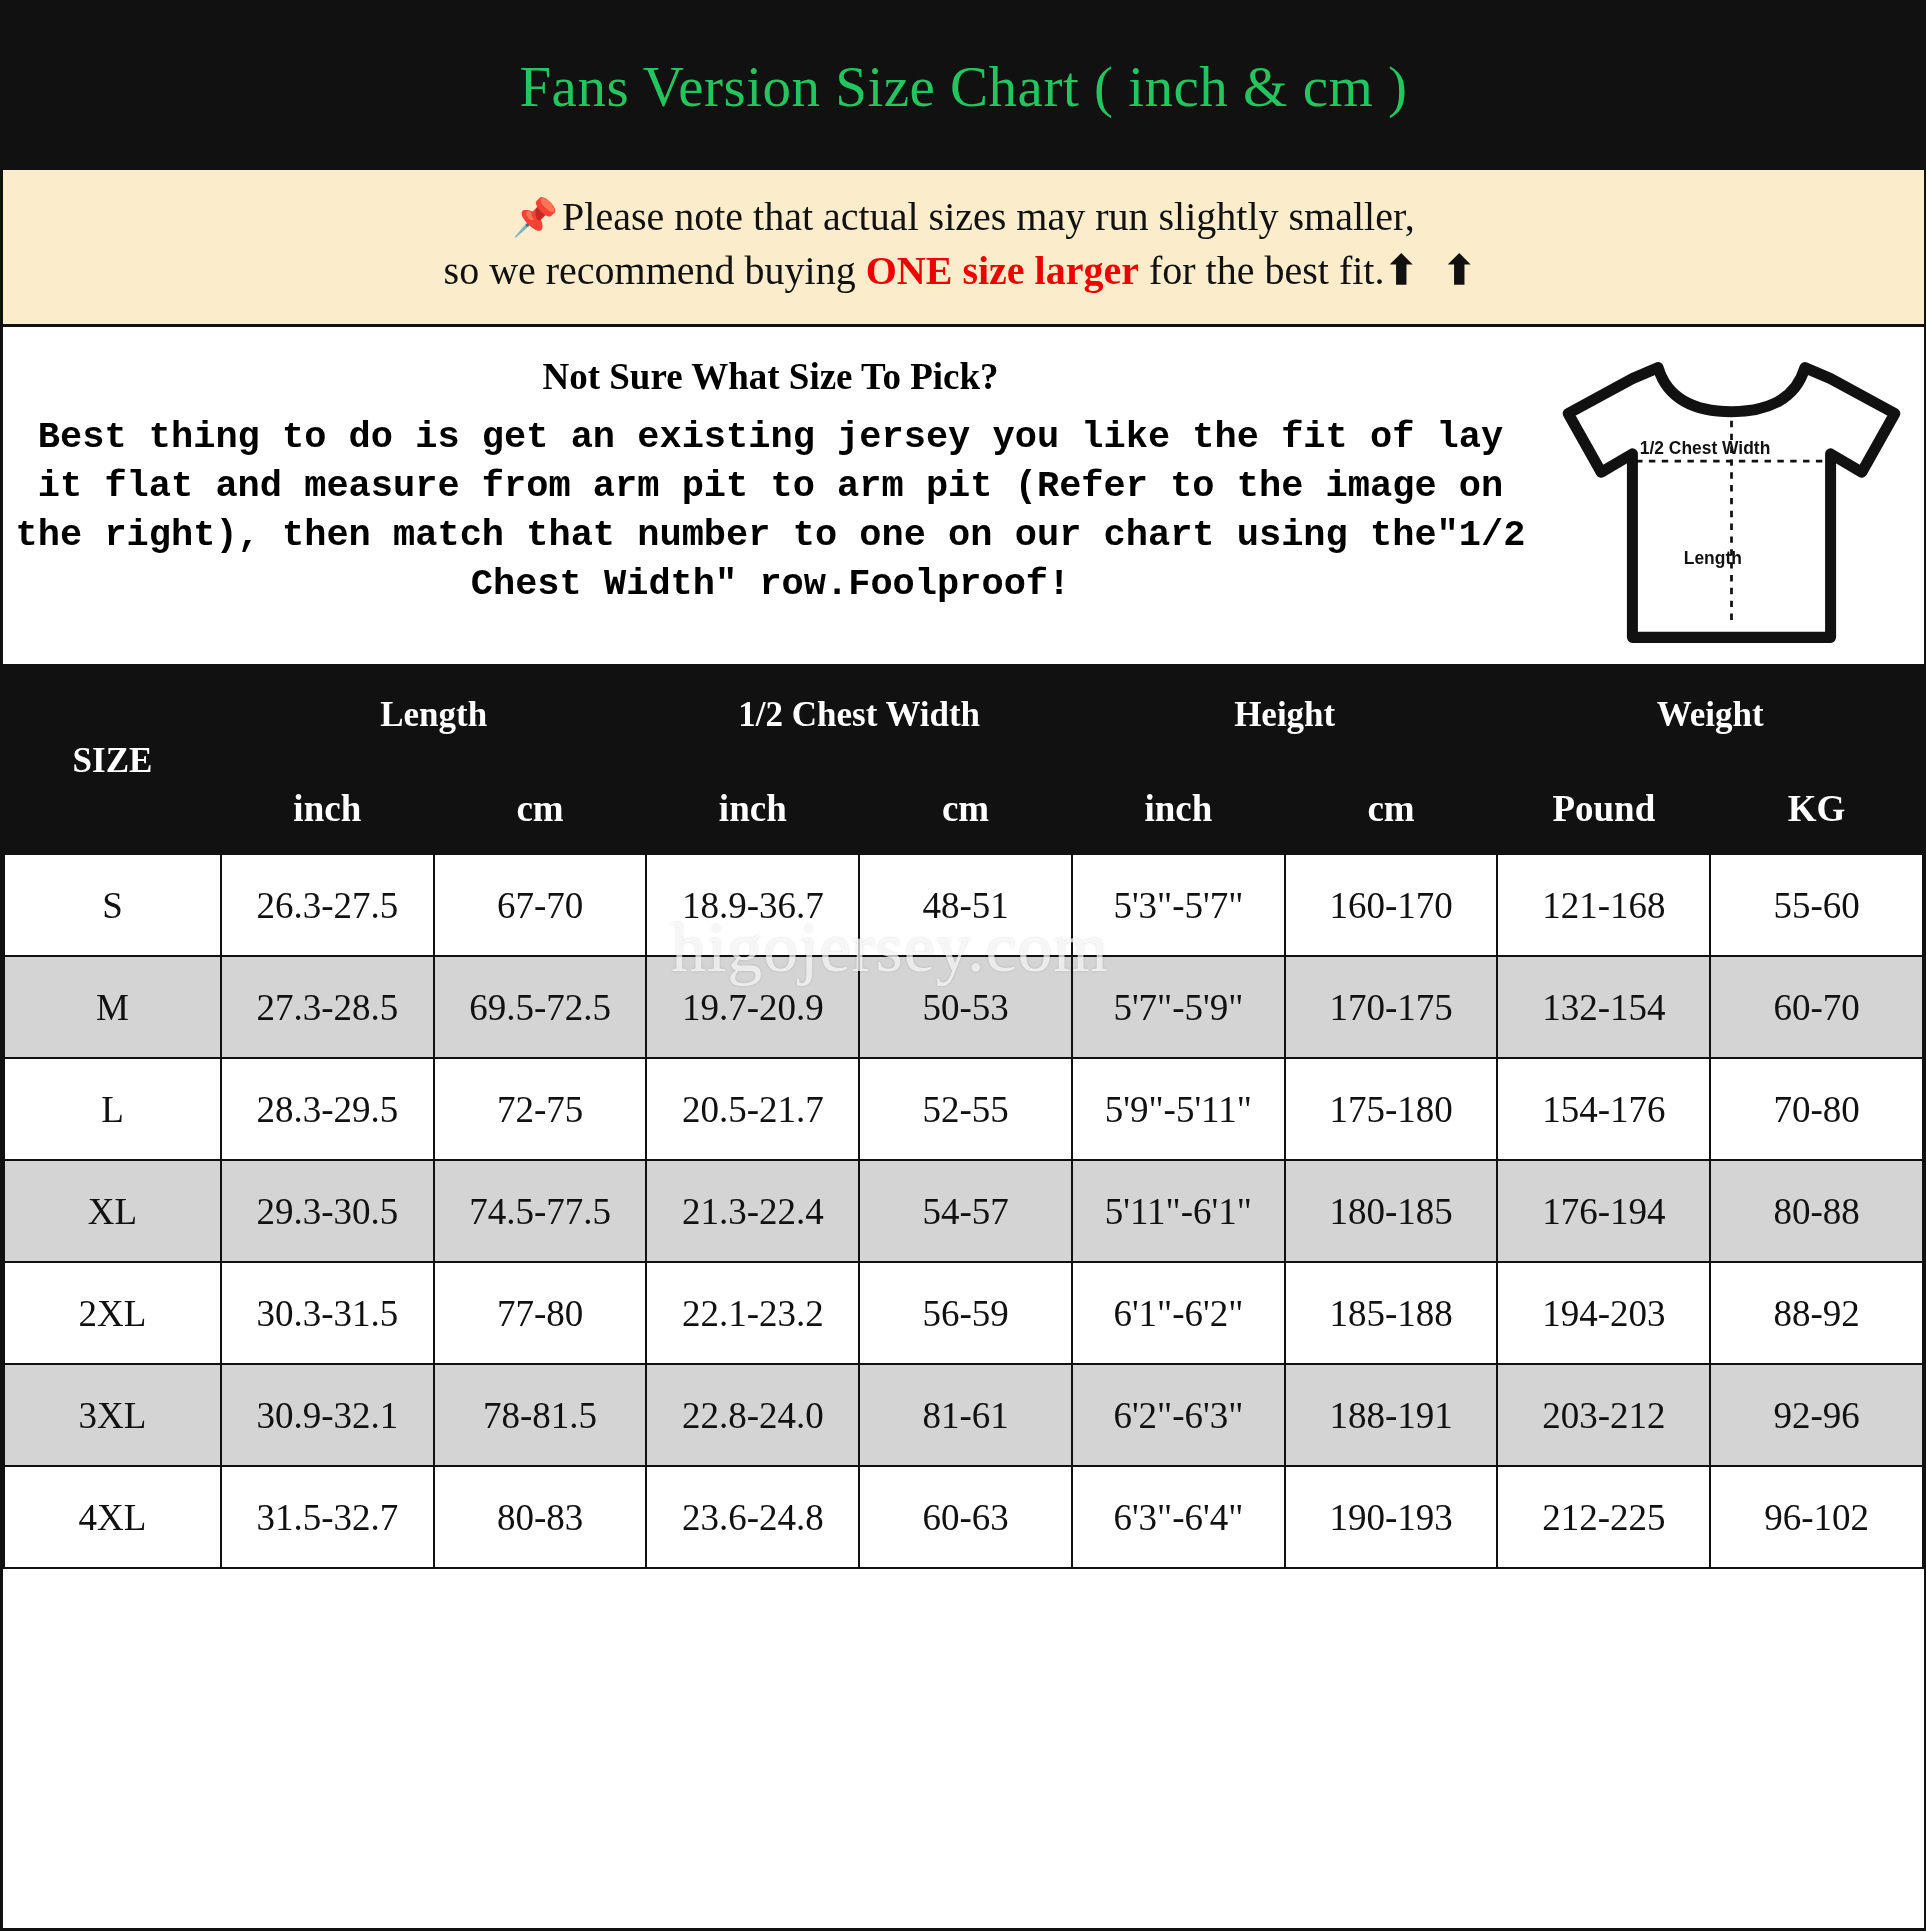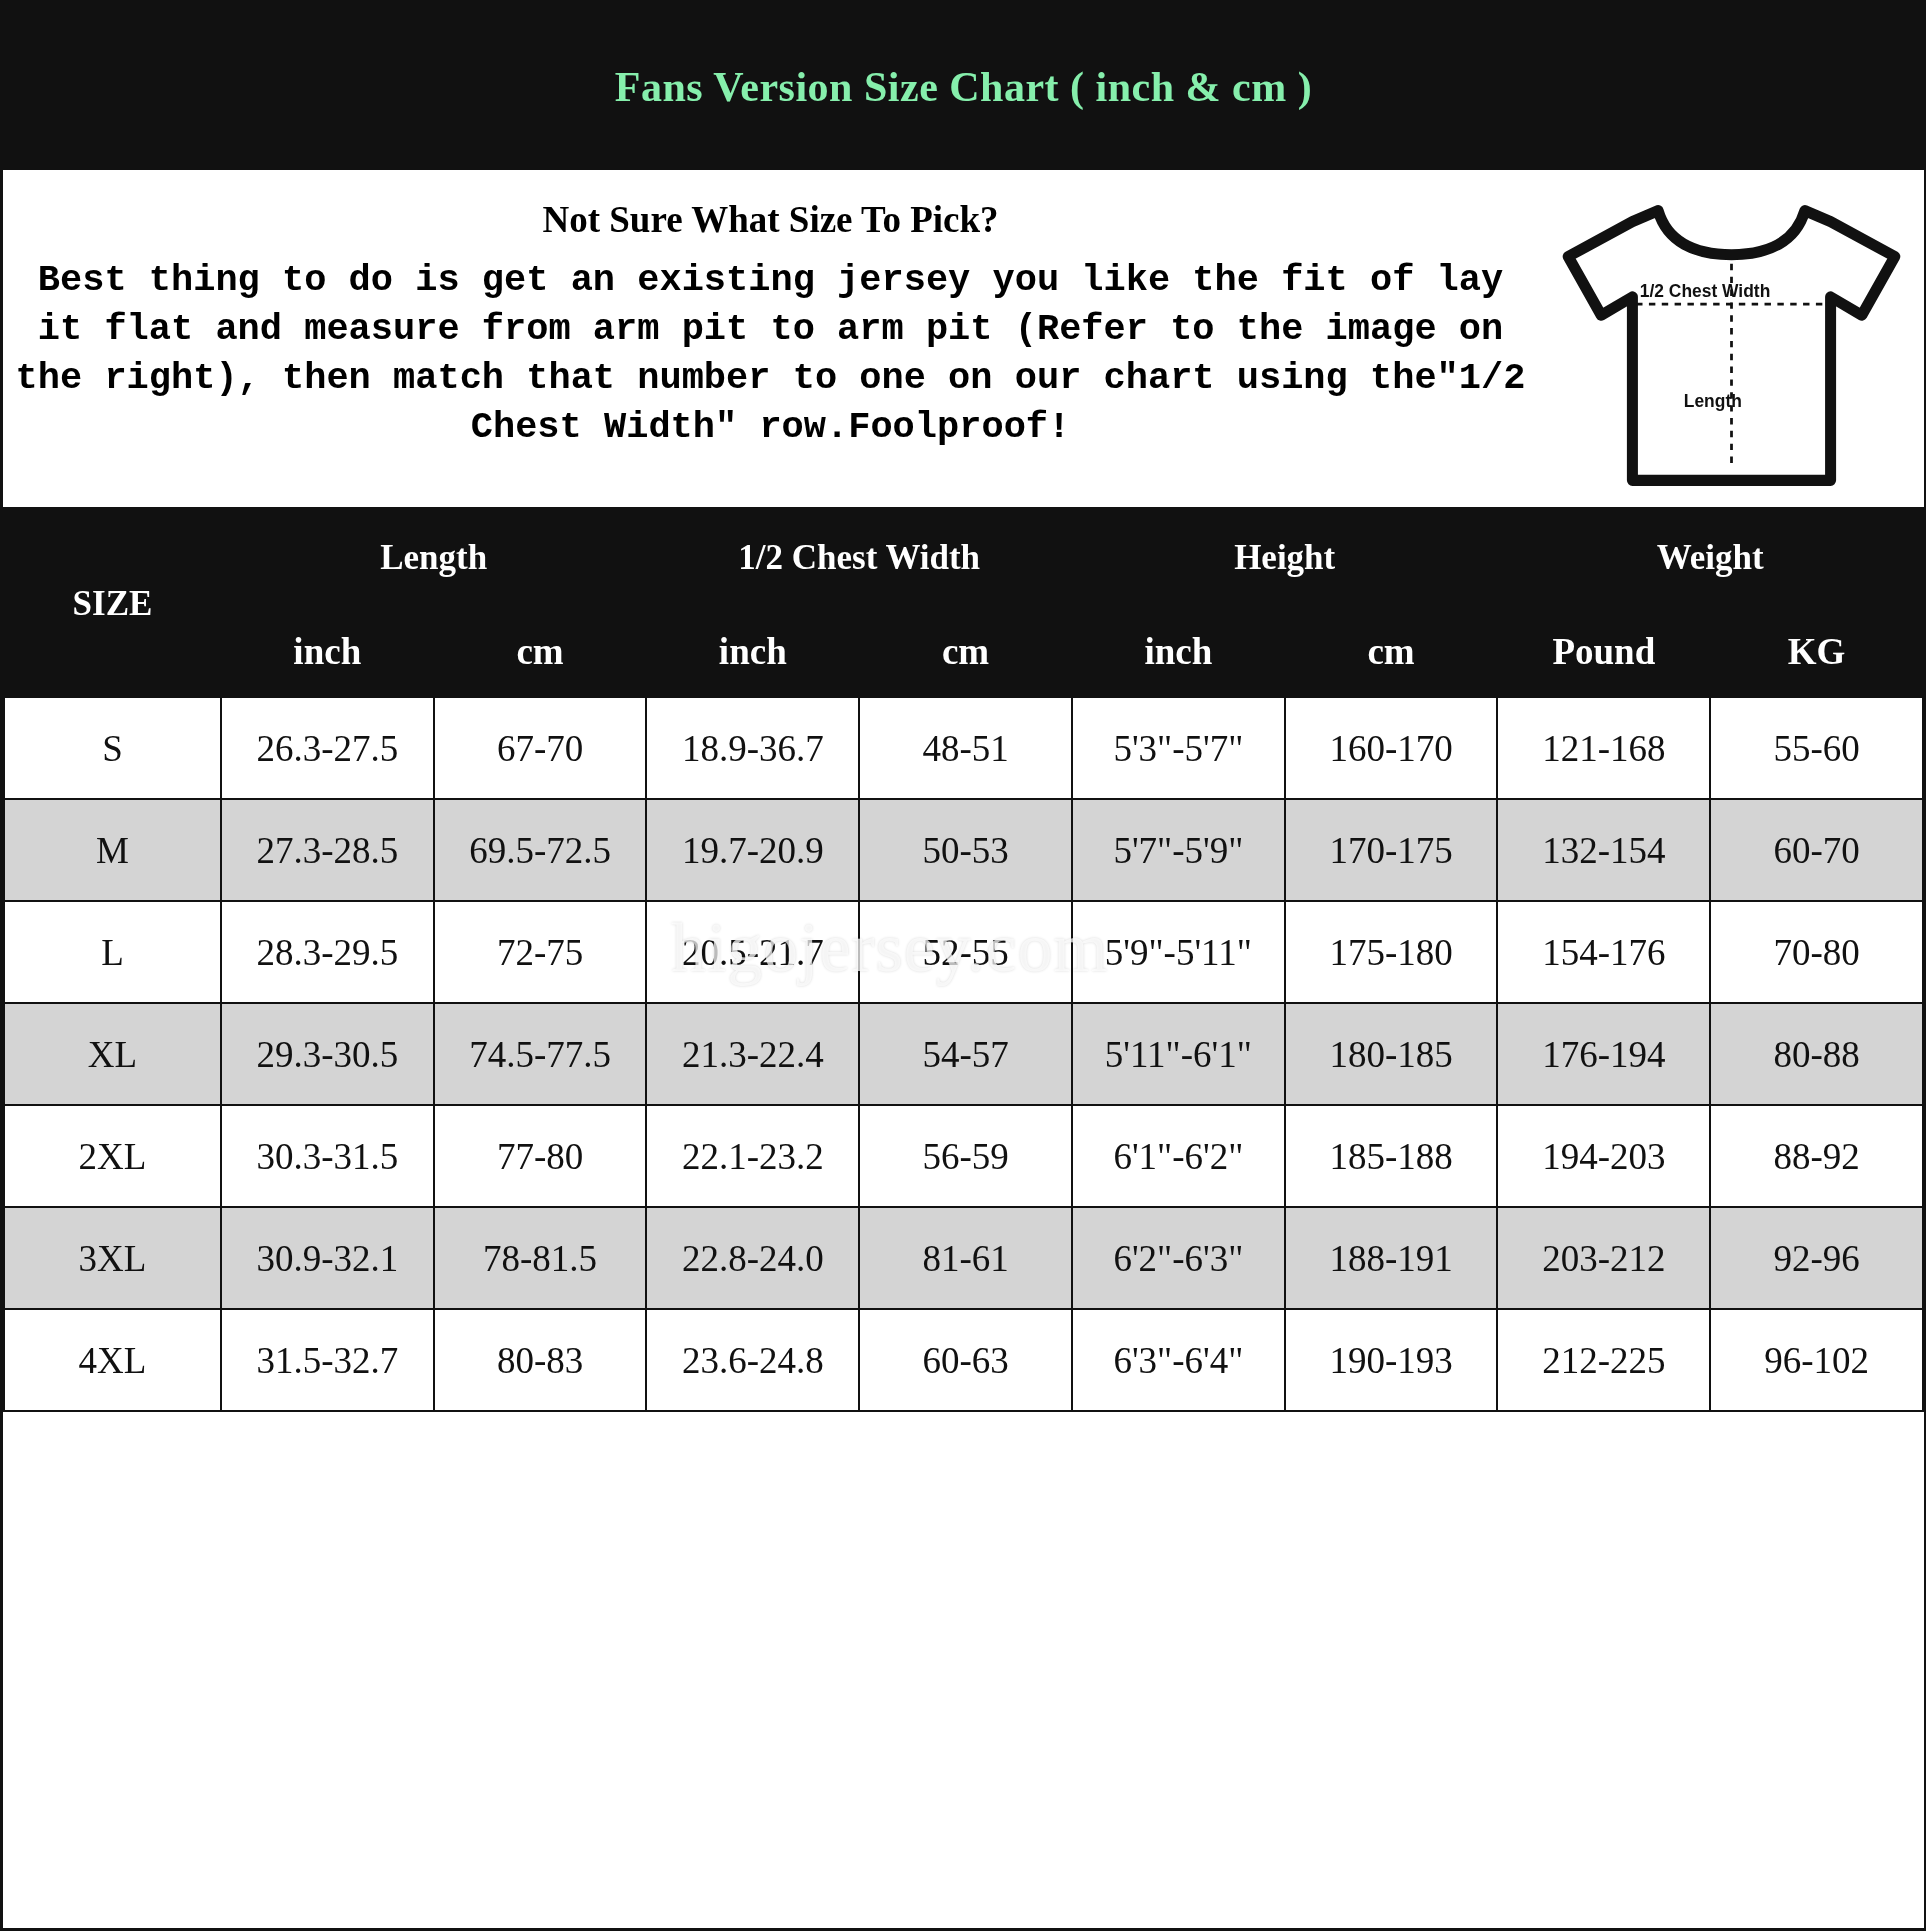--- a/index.html
+++ b/index.html
@@ -25,23 +25,23 @@
 
   
   .title-bar {
     background: #111111;
     height: 167px;
     display: flex;
     align-items: center;
     justify-content: center;
   }
   .title-bar .title {
-    color: #86efac;
-    font-size: 42px;
-    font-weight: bold;
+    color: #22c55e;
+    font-size: 57px;
+    font-weight: normal;
     letter-spacing: 0.5px;
     font-family: "Liberation Serif", serif;
   }
 
   
   .note-band {
     background: #fbeccb;
     border-bottom: 3.7px solid #111;
     padding: 20px 18.4px 26px;
     text-align: center;
@@ -169,20 +169,28 @@
 </style>
 </head>
 <body>
 
 <div class="sheet">
 
   <div class="title-bar">
     <div class="title">Fans Version Size Chart ( inch &amp; cm )</div>
   </div>
 
+  <div class="note-band">
+    <div class="note-line">
+      <span class="pin">📌</span><span>Please note that actual sizes may run slightly smaller,</span>
+    </div>
+    <div class="note-line">
+      <span>so we recommend buying </span><span class="strong-red">ONE size larger</span><span> for the best fit.</span><span class="arrows">⬆ ⬆</span>
+    </div>
+  </div>
 
   <div class="advice">
     <div class="advice-text">
       <div class="head">Not Sure What Size To Pick?</div>
       <div class="body">Best thing to do is get an existing jersey you like the fit of lay it flat and measure from arm pit to arm pit (Refer to the image on the right), then match that number to one on our chart using the"1/2 Chest Width" row.Foolproof!</div>
     </div>
     <div class="advice-img">
       <svg width="367" height="303" viewBox="0 0 400 330" xmlns="http://www.w3.org/2000/svg">
         <path d="M120 18 L92 30 L22 68 L58 132 L92 112 L92 312 L308 312 L308 112 L342 132 L378 68 L308 30 L280 18
                  C270 52 240 66 200 66 C160 66 130 52 120 18 Z" fill="#ffffff" stroke="#111111" stroke-width="12" stroke-linejoin="round"></path>

